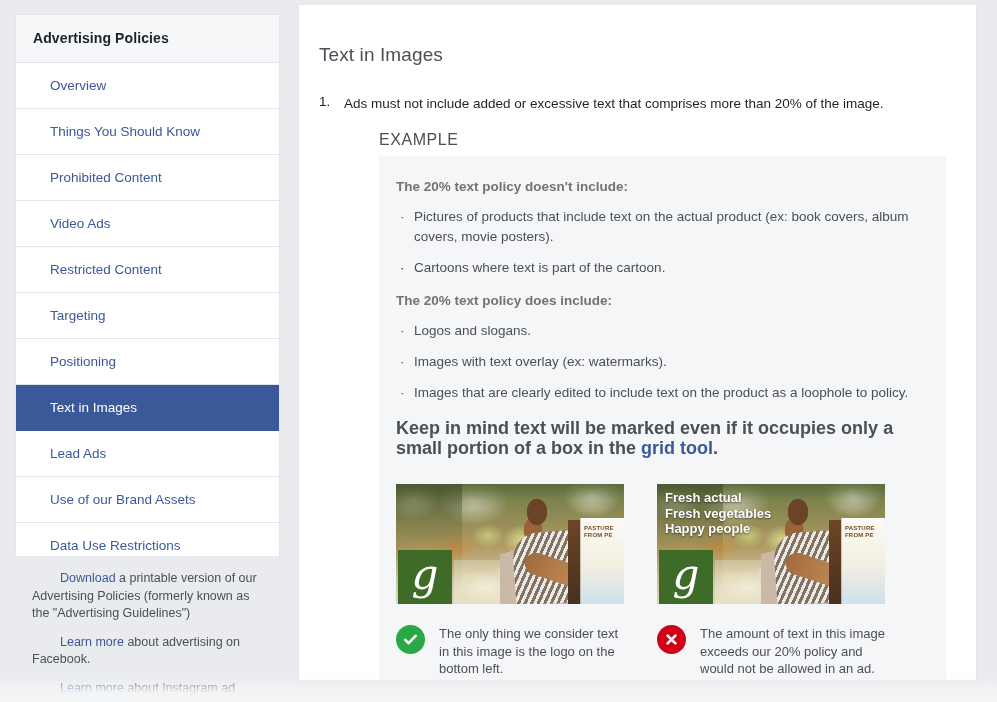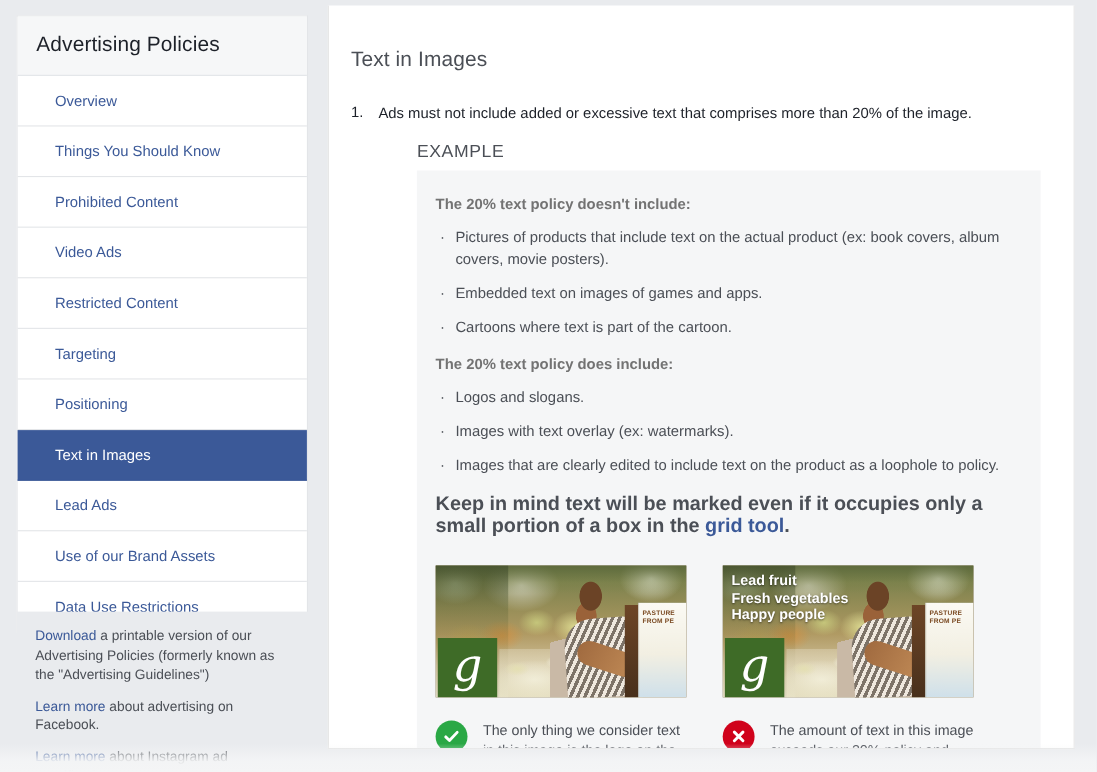--- a/index.html
+++ b/index.html
@@ -18,21 +18,21 @@
     background: #ffffff;
     border: 1px solid #e3e5e8;
     border-bottom: none;
   }
   #sidebar-header {
     background: #f6f7f8;
     border-bottom: 1px solid #e3e5e8;
     padding: 15px 17px 16px 17px;
   }
   #sidebar-header .t {
-    font-size: 19px; font-weight: normal; color: #1d2129; letter-spacing: .1px;
+    font-size: 14px; font-weight: bold; color: #1d2129; letter-spacing: .1px;
   }
   .nav-item {
     display: block;
     padding: 15px 17px 15px 34px;
     border-bottom: 1px solid #e3e5e8;
     font-size: 13.5px;
     color: #3b5998;
     cursor: pointer;
     line-height: 15px;
   }
@@ -43,21 +43,21 @@
   }
   #sidebar-footer {
     padding: 14px 17px 16px 17px;
     font-size: 12.5px;
     color: #4b4f56;
     line-height: 17.5px;
     background: #e9ebee;
   }
   #sidebar-footer p { margin-bottom: 11px; }
   #sidebar-footer p:last-child { margin-bottom: 0; }
-  #sidebar-footer a { color: #3b5998; text-decoration: none; cursor: pointer; }
+  #sidebar-footer a { color: #3b5998; text-decoration: none; cursor: pointer; margin-left: 28px; }
 
   
   #main {
     position: absolute; left: 298px; top: 5px;
     width: 679px; height: 676px;
     background: #ffffff;
     border: 1px solid #e5e5e5;
     border-top: none;
     overflow: hidden;
   }
@@ -260,21 +260,21 @@
       <li>
         <span class="li-num">1.</span>
         <span class="li-text">Ads must not include added or excessive text that comprises more than 20% of the image.</span>
 
         <div class="example-label">EXAMPLE</div>
 
         <div id="example-box">
           <div class="sec-head">The 20% text policy doesn't include:</div>
           <div class="bullets" id="bullets-not-included">
               <div class="bullet"><span class="dot">·</span><span>Pictures of products that include text on the actual product (ex: book covers, album covers, movie posters).</span></div>
-              <div class="bullet"><span class="dot">·</span><span>Embedded text on images of games and apps.</span></div>
+              <div class="bullet"><span class="dot">·</span></div>
               <div class="bullet"><span class="dot">·</span><span>Cartoons where text is part of the cartoon.</span></div>
             </div>
 
           <div class="sec-head" style="">The 20% text policy does include:</div>
           <div class="bullets" id="bullets-included">
               <div class="bullet"><span class="dot">·</span><span>Logos and slogans.</span></div>
               <div class="bullet"><span class="dot">·</span><span>Images with text overlay (ex: watermarks).</span></div>
               <div class="bullet"><span class="dot">·</span><span>Images that are clearly edited to include text on the product as a loophole to policy.</span></div>
             </div>
 
@@ -318,21 +318,21 @@
                 <div class="stall-left"></div>
                 <div class="produce"></div>
                 <div class="woman"></div>
                 <div class="dress"></div>
                 <div class="arm"></div>
                 <div class="post-right"></div>
                 <div class="sign">
                   <div class="s1">PASTURE FROM PE</div>
                 </div>
                 <div class="overlay-text" id="overlay-text-2">
-                    <div>Lead fruit</div>
+                    <div>Fresh actual</div>
                     <div>Fresh vegetables</div>
                     <div>Happy people</div>
                   </div>
                 <div class="logo">
                   <span>g</span>
                 </div>
               </div>
               <div class="caption-row">
                 <div class="badge bad">
                   <svg width="15" height="15" viewBox="0 0 15 15" aria-hidden="true">

